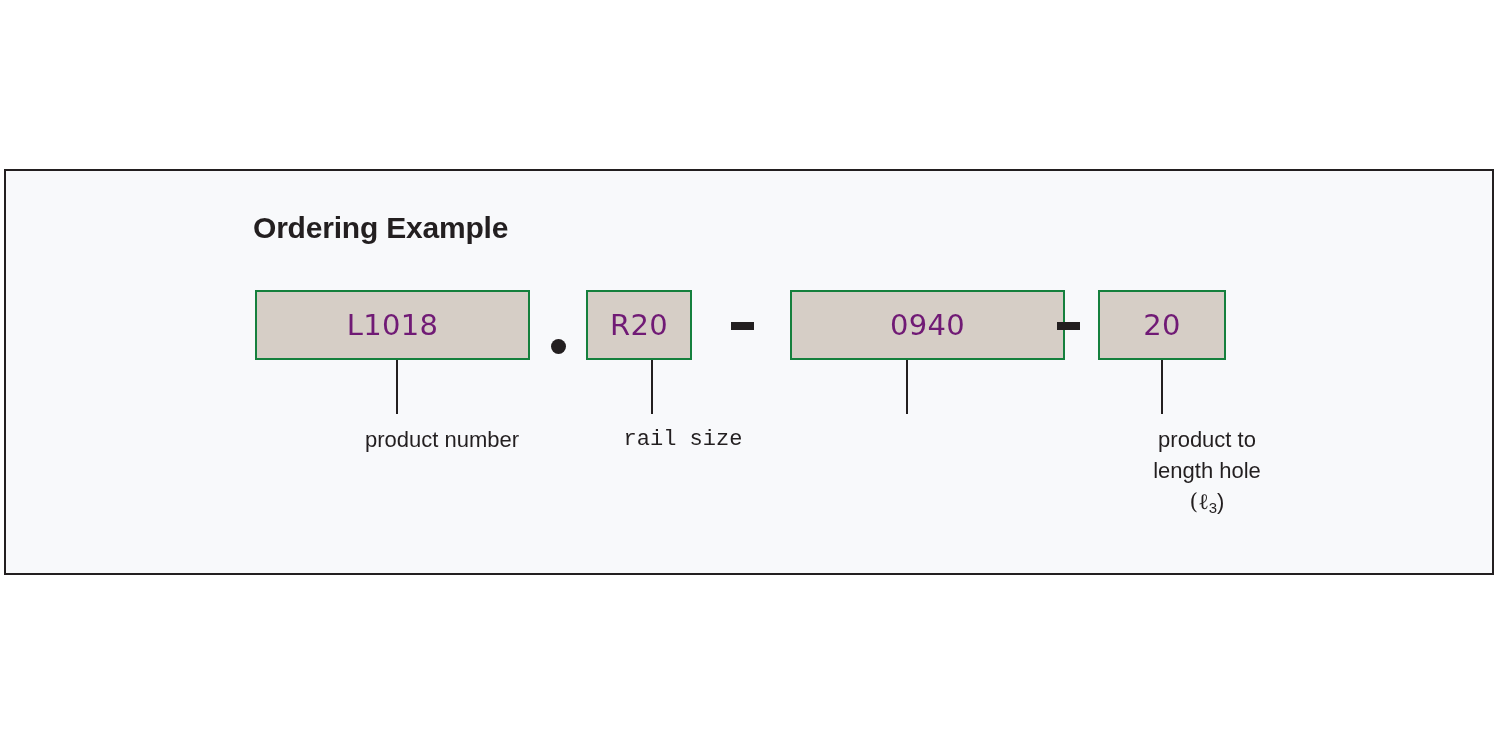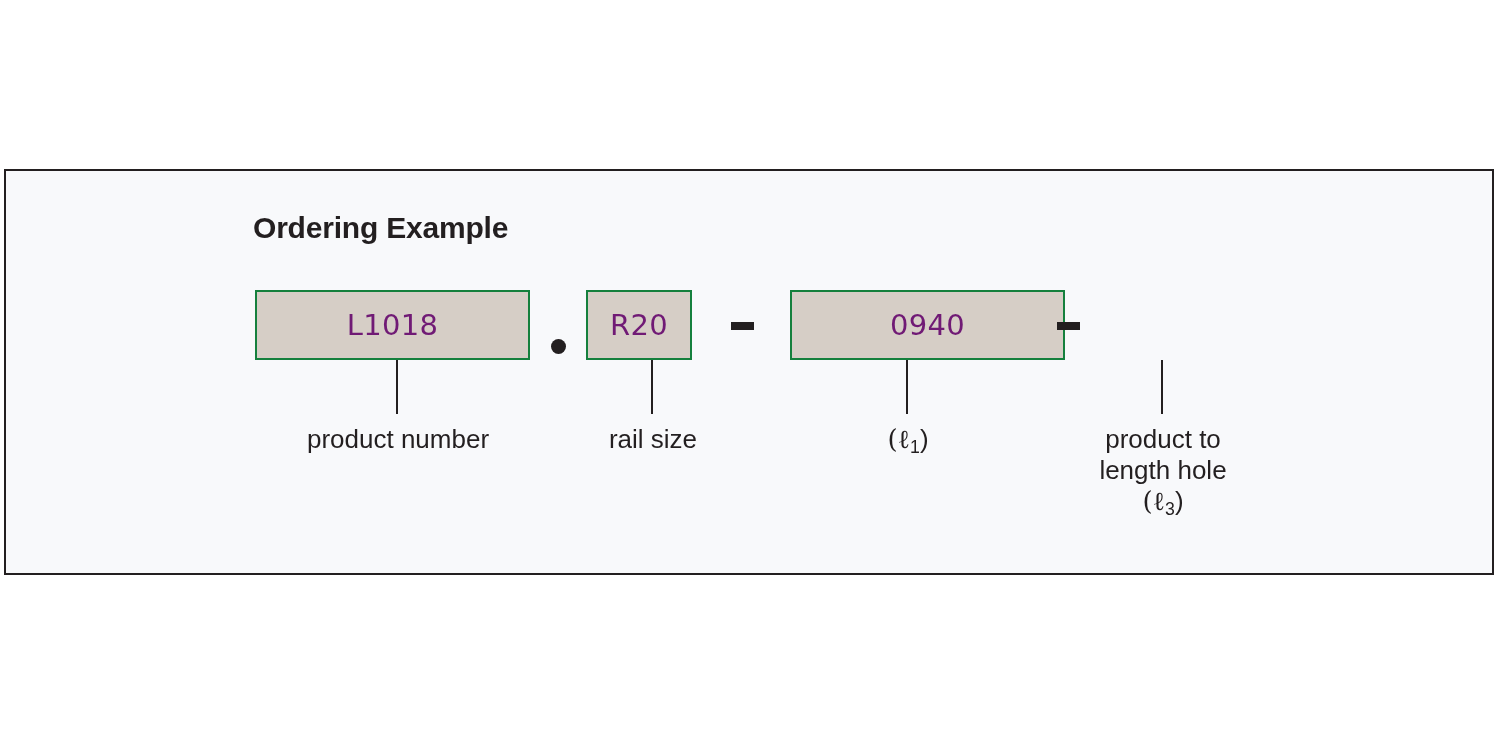--- a/index.html
+++ b/index.html
@@ -84,26 +84,27 @@
     width: 2px;
     background: #231f20;
     top: 360px;
     height: 54px;
   }
 
   
   .caption {
     position: absolute;
     top: 424px;
-    font-size: 26px;
+    font-size: 22px;
     line-height: 31px;
     color: #231f20;
     text-align: center;
     white-space: nowrap;
     transform: translateX(-50%);
+    margin-left: 44px;
   }
   .caption .ln {
     display: block;
   }
   .caption .ell {
     font-family: "DejaVu Serif", serif;
     font-style: normal;
   }
   .caption sub {
     font-size: 0.68em;
@@ -124,34 +125,34 @@
   <div class="code-box" style="left:255px; width:275px;">L1018</div>
   <div class="leader" style="left:396px;"></div>
   <div class="caption" style="left:398px;">
     <span class="ln">product number</span>
   </div>
 
   <div class="sep-dot" style="left:551px;"></div>
 
   <div class="code-box" style="left:586px; width:106px;">R20</div>
   <div class="leader" style="left:651px;"></div>
-  <div class="caption" style="left:653px;">
+  <div class="caption" style="left:639px;font-family:Liberation Mono, monospace;">
     <span class="ln">rail size</span>
   </div>
 
   <div class="sep-dash" style="left:731px;"></div>
 
   <div class="code-box" style="left:766px; width:275px;margin-left:24px;">0940</div>
   <div class="leader" style="left:906px;"></div>
   <div class="caption" style="left:908px;">
-    <span class="ln"><span class="ell">(ℓ</span><sub>1</sub><span>)</span></span>
   </div>
 
   <div class="sep-dash" style="left:1057px;"></div>
 
+  <div class="code-box" style="left:1098px; width:128px;">20</div>
   <div class="leader" style="left:1161px;"></div>
   <div class="caption" style="left:1163px;">
     <span class="ln">product to</span>
     <span class="ln">length hole</span>
     <span class="ln"><span class="ell">(ℓ</span><sub>3</sub><span>)</span></span>
   </div>
 
 </div>
 
 </body></html>

